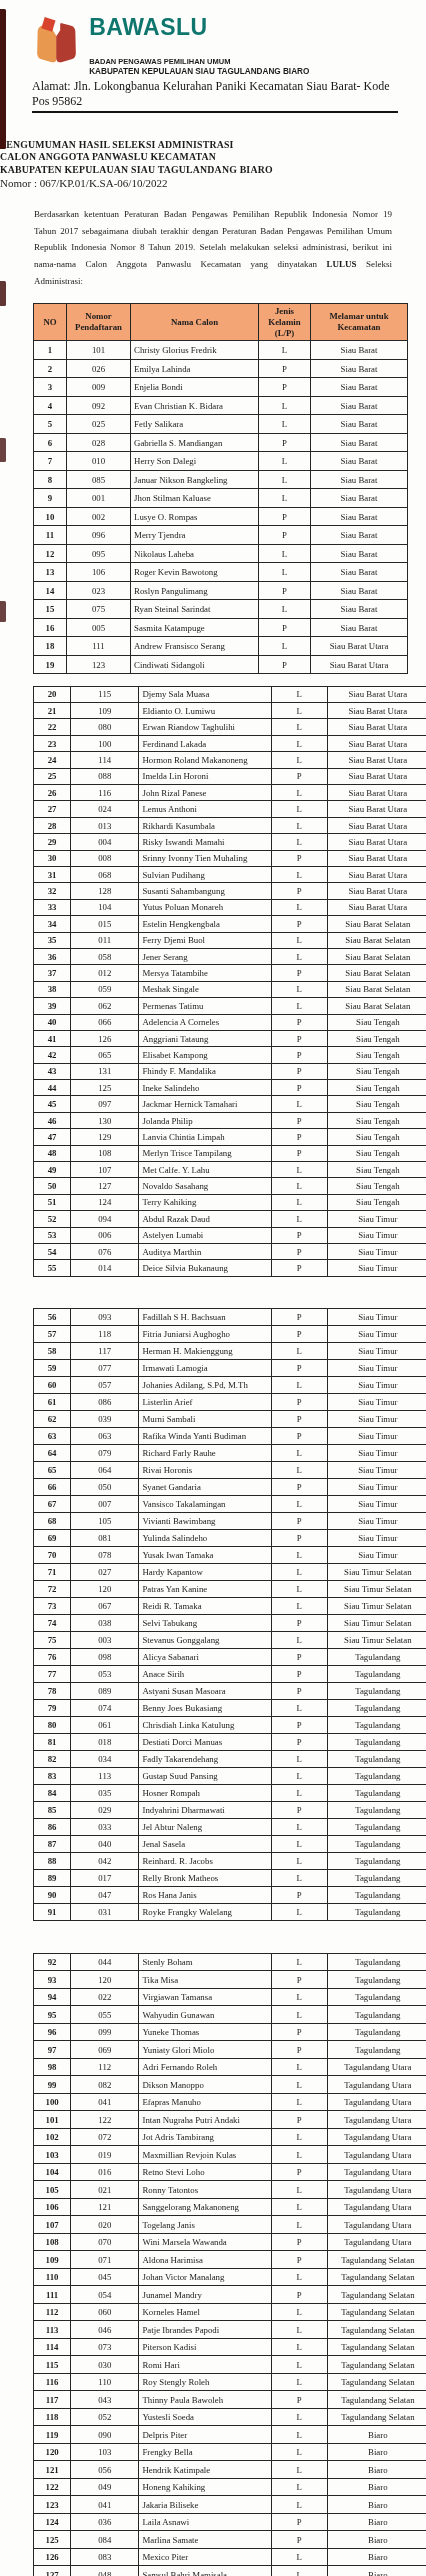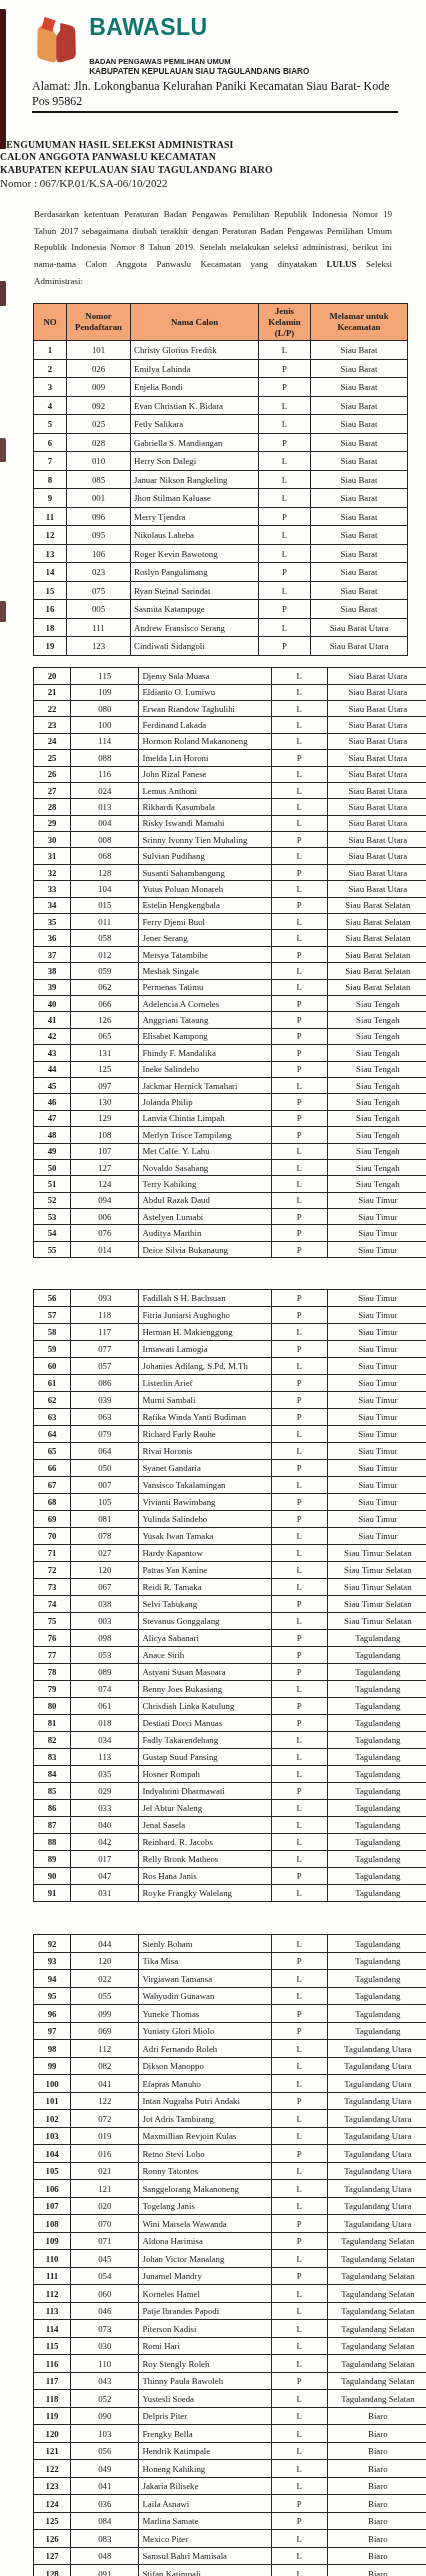--- a/index.html
+++ b/index.html
@@ -162,20 +162,27 @@
           <td class="c4">Siau Barat</td>
         </tr>
         <tr>
           <td class="c0">9</td>
           <td class="c1">001</td>
           <td class="c2">Jhon Stilman Kaluase</td>
           <td class="c3">L</td>
           <td class="c4">Siau Barat</td>
         </tr>
         <tr>
+          <td class="c0">10</td>
+          <td class="c1">002</td>
+          <td class="c2">Lusye O. Rompas</td>
+          <td class="c3">P</td>
+          <td class="c4">Siau Barat</td>
+        </tr>
+        <tr>
           <td class="c0">11</td>
           <td class="c1">096</td>
           <td class="c2">Merry Tjendra</td>
           <td class="c3">P</td>
           <td class="c4">Siau Barat</td>
         </tr>
         <tr>
           <td class="c0">12</td>
           <td class="c1">095</td>
           <td class="c2">Nikolaus Laheba</td>

